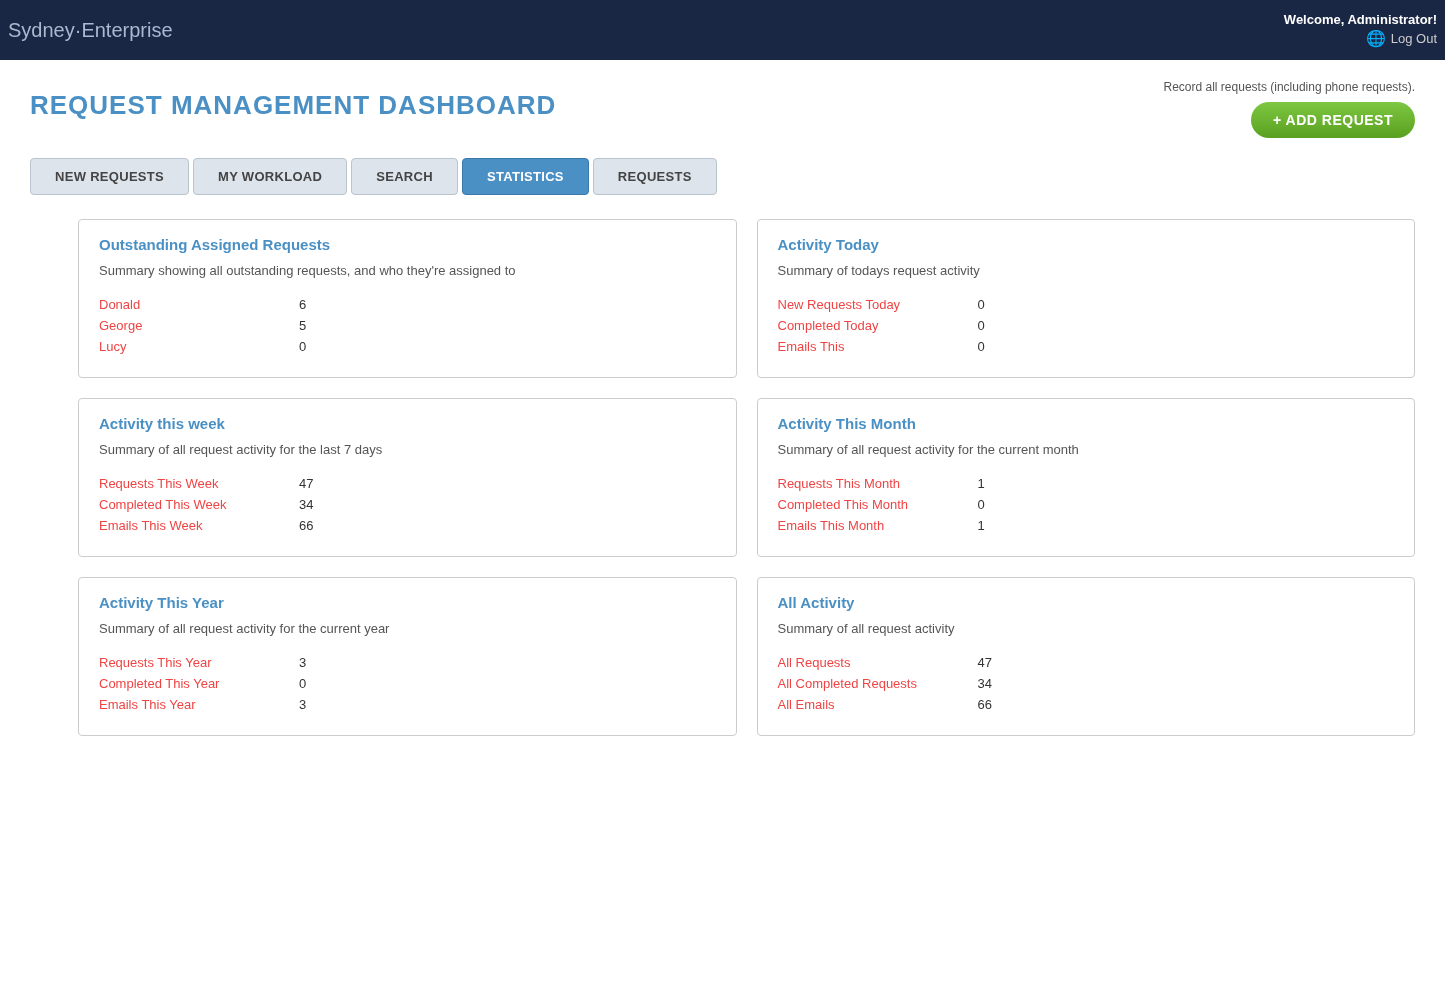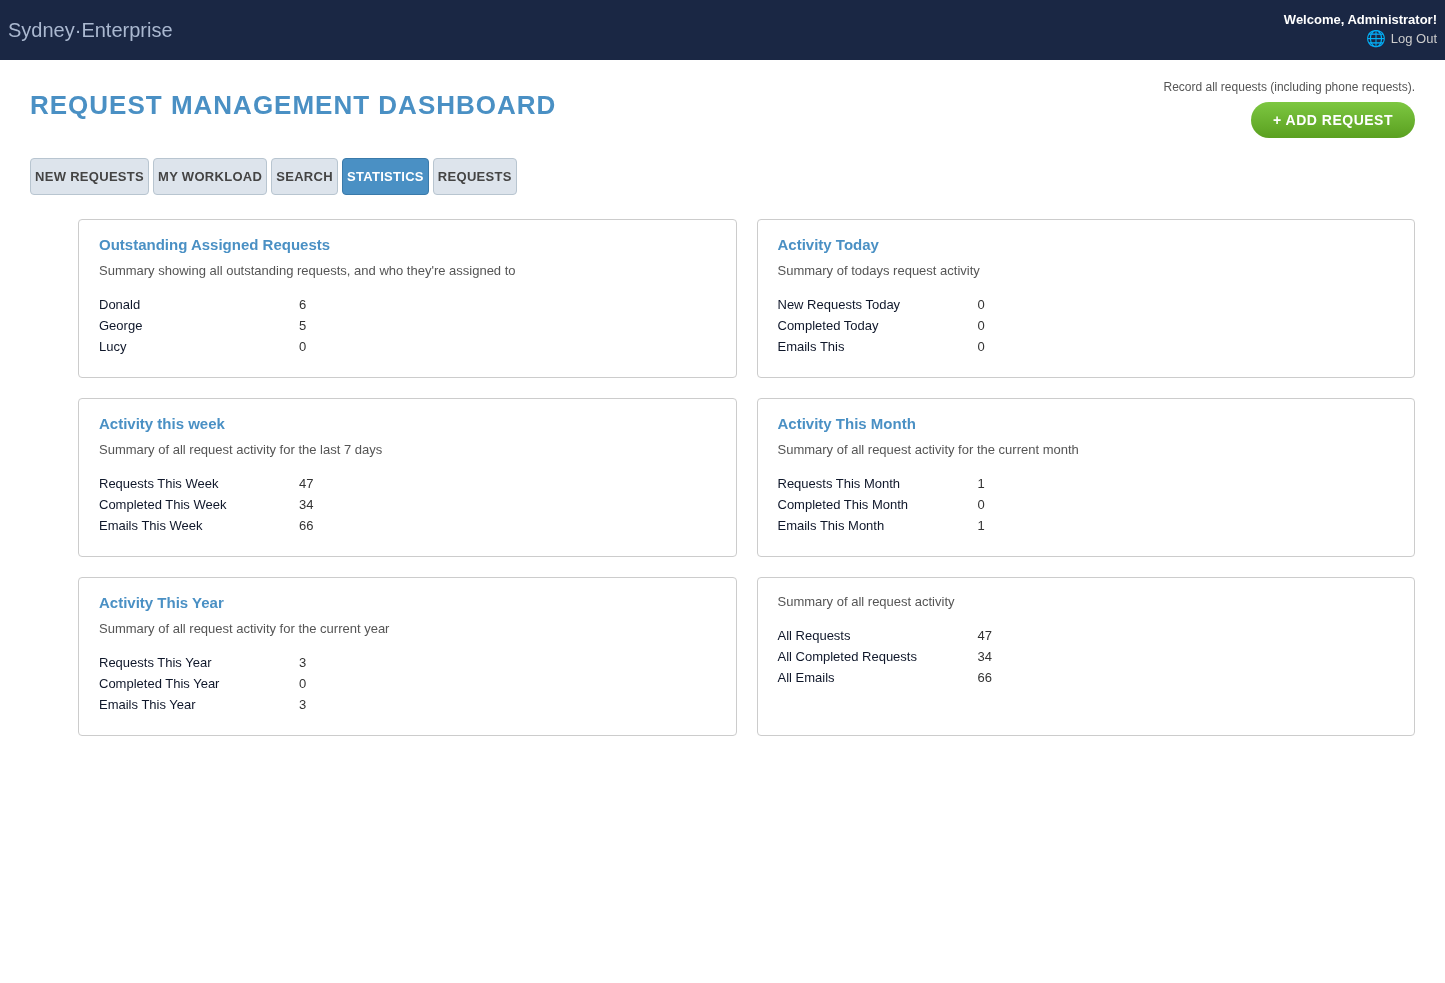--- a/index.html
+++ b/index.html
@@ -41,21 +41,21 @@
       border-radius: 20px;
       font-size: 14px;
       font-weight: bold;
       cursor: pointer;
       letter-spacing: 0.5px;
     }
 
     
     .nav-tabs { display: flex; gap: 4px; margin-bottom: 24px; }
     .nav-tab {
-      padding: 10px 4px;
+      padding: 10px 24px;
       background: #dde4ec;
       border: 1px solid #b8c5d0;
       border-radius: 4px;
       cursor: pointer;
       font-size: 13px;
       font-weight: bold;
       color: #444;
       letter-spacing: 0.3px;
     }
     .nav-tab.active {
@@ -84,21 +84,21 @@
       color: #555;
       font-size: 13px;
       margin-bottom: 16px;
     }
     .panel-row {
       display: flex;
       justify-content: flex-start;
       padding: 3px 0;
       font-size: 13px;
     }
-    .panel-row-label { min-width: 200px; color: #0f172a; }
+    .panel-row-label { min-width: 200px; color: #ef4444; }
     .panel-row-value { color: #333; font-weight: normal; }
   </style>
 </head>
 <body>
 
 <div class="header">
   <div class="header-logo">
     <span>Sydney</span><span>·</span><span>Enterprise</span>
   </div>
   <div class="header-right">
@@ -209,20 +209,21 @@
         <span class="panel-row-label">Completed This Year</span>
         <span class="panel-row-value">0</span>
       </div>
       <div class="panel-row">
         <span class="panel-row-label">Emails This Year</span>
         <span class="panel-row-value">3</span>
       </div>
     </div>
 
     <div class="panel">
+      <div class="panel-title">All Activity</div>
       <div class="panel-desc">Summary of all request activity</div>
       <div class="panel-row">
         <span class="panel-row-label">All Requests</span>
         <span class="panel-row-value">47</span>
       </div>
       <div class="panel-row">
         <span class="panel-row-label">All Completed Requests</span>
         <span class="panel-row-value">34</span>
       </div>
       <div class="panel-row">

